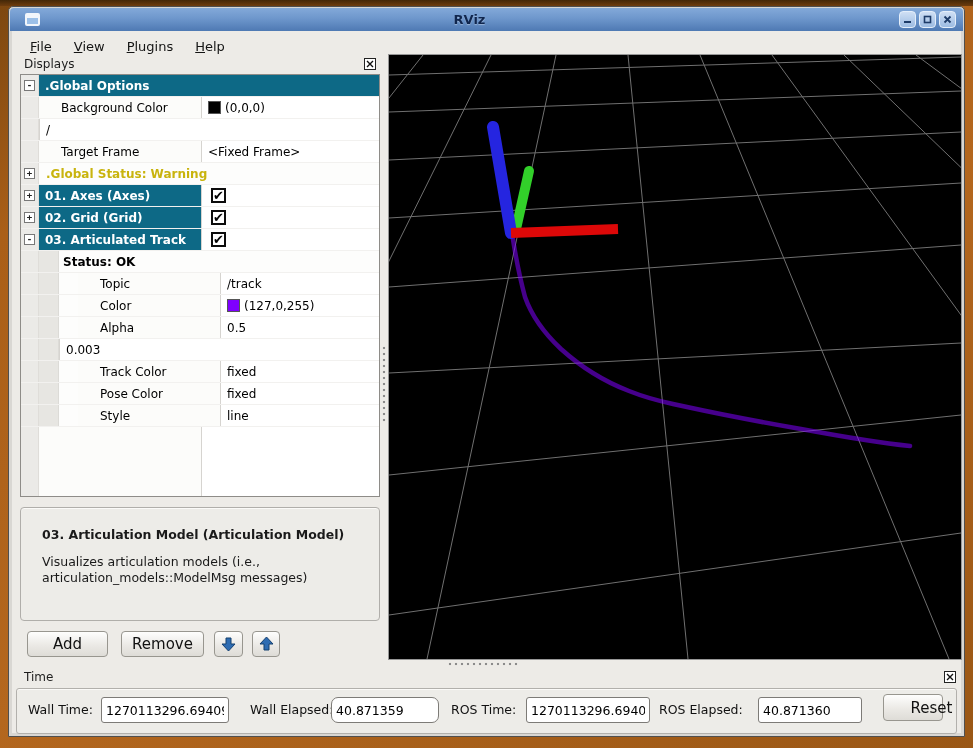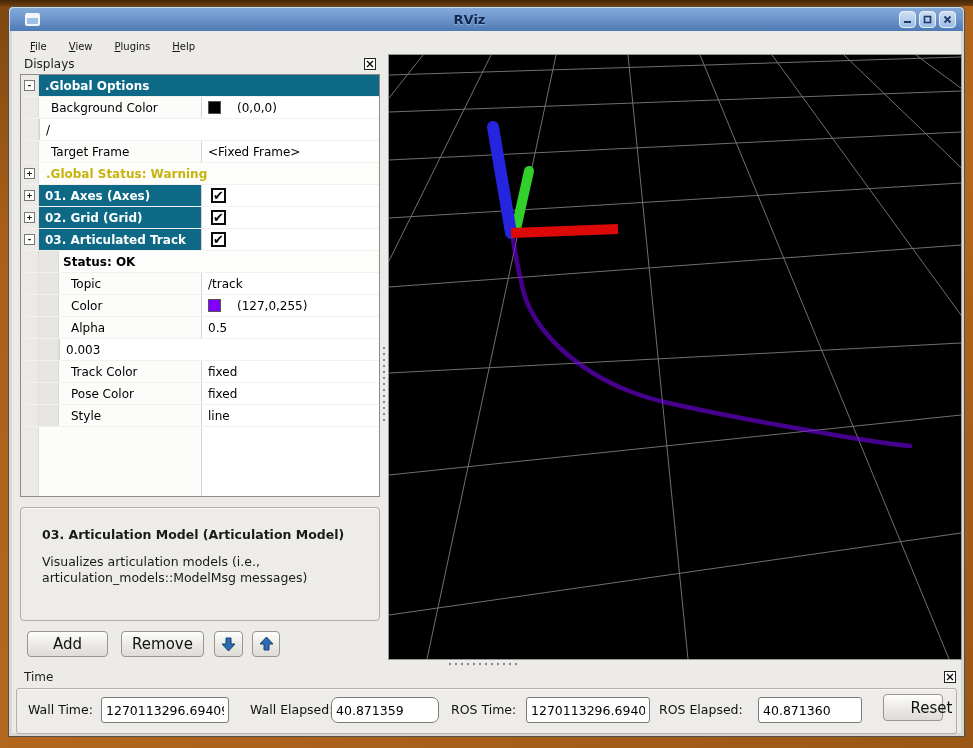--- a/index.html
+++ b/index.html
@@ -22,42 +22,42 @@
     text-shadow:0 1px 1px rgba(255,255,255,.35);}
   .win-icon{width:15px;height:13px;margin-left:10px;border:2px solid #f2f6fb;background:#9cc0e8;
     border-radius:2px;position:relative;}
   .win-icon::after{content:"";position:absolute;left:0;top:0;right:0;height:3px;background:#f2f6fb;}
   .winbtns{display:flex;gap:3px;margin-right:2px;}
   .wbtn{width:17px;height:17px;border-radius:4px;border:1px solid #e4eefa;
     background:linear-gradient(#cfdff4,#9cbbe2);display:flex;align-items:center;justify-content:center;}
   .wbtn svg{display:block;}
 
   .menubar{position:absolute;left:4px;top:26px;right:4px;height:26px;display:flex;align-items:center;padding-left:8px;gap:4px;}
-  .menu-item{font-size:10px;color:#141414;padding:3px 9px;}
+  .menu-item{font-size:13px;color:#141414;padding:3px 9px;}
   .menu-item u{text-decoration:underline;}
 
   
   .dock-title{position:absolute;font-size:12px;color:#1c1c1c;}
   .dock-close{position:absolute;width:12px;height:12px;}
   #displays-title{left:24px;top:57px;}
   #displays-close{left:364px;top:58px;}
   #time-title{left:24px;top:670px;}
   #time-close{left:944px;top:671px;}
 
   .tree{position:absolute;left:20px;top:74px;width:360px;height:423px;
     border:1px solid #8e8c88;background:#fff;display:flex;flex-direction:column;font-size:12px;color:#000;}
   .row{height:22px;min-height:22px;display:flex;align-items:stretch;border-bottom:1px solid #f2f1ef;background:#fdfdfc;}
   .row.filler{flex:1;border-bottom:none;}
   .gutter{width:18px;background:#ebeae7;border-right:1px solid #dfddd9;display:flex;align-items:center;justify-content:center;}
   .exp{width:11px;height:11px;border:1px solid #787878;background:#fff;
     font:bold 9px/9px "DejaVu Sans Mono",monospace;text-align:center;color:#222;}
   .indent{width:20px;background:#e7e6e2;border-right:1px solid #dcdbd7;}
-  .name{width:162px;display:flex;align-items:center;padding-left:12px;background:#fcfcfa;}
-  .name.sub{width:142px;}
-  .val{flex:1;display:flex;align-items:center;padding-left:6px;border-left:1px solid #d6d4d0;background:#fff;gap:16px;}
+  .name{width:162px;display:flex;align-items:center;padding-left:22px;background:#fcfcfa;}
+  .name.sub{width:142px;margin-left:19px;}
+  .val{flex:1;display:flex;align-items:center;padding-left:6px;border-left:1px solid #d6d4d0;background:#fff;gap:4px;}
   .hdr{background:#0d6986;color:#fff;font-weight:bold;display:flex;align-items:center;padding-left:6px;}
   .hdr.full{flex:1;}
   .hdr.half{width:162px;}
   .yellow-row{background:#d3c60b !important;color:#fff;font-weight:normal;}
   .warning{flex:1;display:flex;align-items:center;padding-left:7px;color:#c9b40e;font-weight:bold;background:#fdfdfc;}
   .boldrow{flex:1;display:flex;align-items:center;padding-left:4px;font-weight:bold;background:#fdfdfc;}
   .swatch{width:13px;height:13px;display:block;}
   .swatch rect{stroke:#555;stroke-width:1;}
   .cb{width:15px;height:15px;border:2px solid #0c0c0c;background:#fff;margin-left:3px;
     font:bold 13px/12px "DejaVu Sans",sans-serif;color:#000;text-align:center;overflow:visible;}

